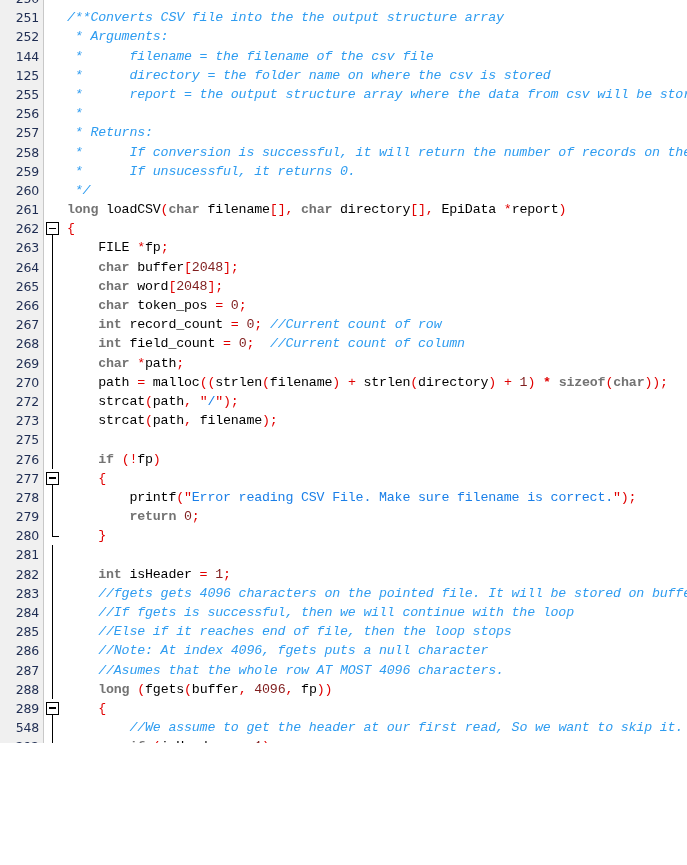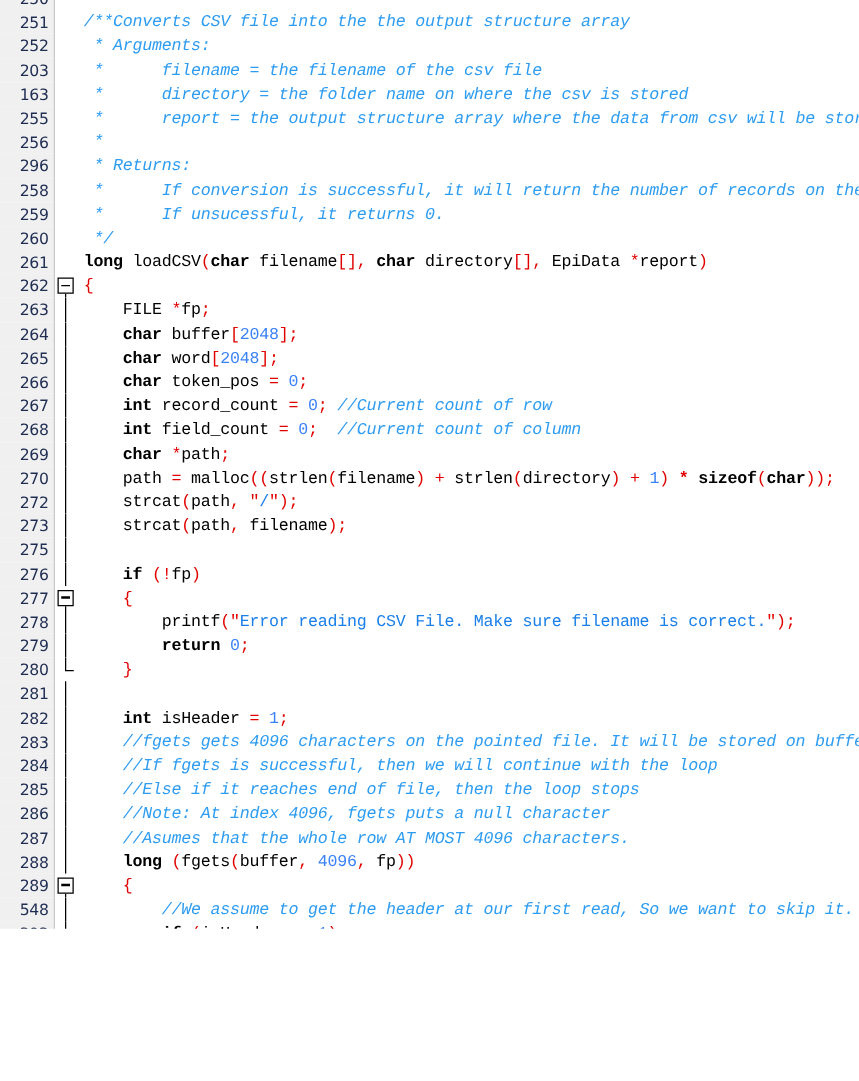--- a/index.html
+++ b/index.html
@@ -98,39 +98,39 @@
   .code {
     flex: 1;
     font-family: Liberation Mono, monospace;
     font-size: 13.3px;
     color: #000000;
     padding-left: 6px;
     letter-spacing: -0.18px;
   }
   
   .cm { color: #2e9cf0; font-style: italic; }        
-  .kw { color: #000000; font-weight: bold; }          
+  .kw { color: #737373; font-weight: bold; }          
   .op { color: #e00000; }                             
   .opb{ color: #e00000; font-weight: bold; }          
-  .nu { color: #3b82f6; }                             
+  .nu { color: #7f1d1d; }                             
   .st { color: #1a7fe8; }
 </style>
 </head>
 <body>
 
 <div id="editor">
   <div class="code-area" id="code-area">
       <div class="line"><div class="gutter">250</div><div class="fold"></div><div class="code">&nbsp;</div></div>
       <div class="line"><div class="gutter">251</div><div class="fold"></div><div class="code"><span class="cm">/**Converts CSV file into the the output structure array</span></div></div>
       <div class="line"><div class="gutter">252</div><div class="fold"></div><div class="code"><span class="cm"> * Arguments:</span></div></div>
-      <div class="line"><div class="gutter">203</div><div class="fold"></div><div class="code"><span class="cm"> *      filename = the filename of the csv file</span></div></div>
-      <div class="line"><div class="gutter">163</div><div class="fold"></div><div class="code"><span class="cm"> *      directory = the folder name on where the csv is stored</span></div></div>
+      <div class="line"><div class="gutter">144</div><div class="fold"></div><div class="code"><span class="cm"> *      filename = the filename of the csv file</span></div></div>
+      <div class="line"><div class="gutter">125</div><div class="fold"></div><div class="code"><span class="cm"> *      directory = the folder name on where the csv is stored</span></div></div>
       <div class="line"><div class="gutter">255</div><div class="fold"></div><div class="code"><span class="cm"> *      report = the output structure array where the data from csv will be stored into</span></div></div>
       <div class="line"><div class="gutter">256</div><div class="fold"></div><div class="code"><span class="cm"> *</span></div></div>
-      <div class="line"><div class="gutter">296</div><div class="fold"></div><div class="code"><span class="cm"> * Returns:</span></div></div>
+      <div class="line"><div class="gutter">257</div><div class="fold"></div><div class="code"><span class="cm"> * Returns:</span></div></div>
       <div class="line"><div class="gutter">258</div><div class="fold"></div><div class="code"><span class="cm"> *      If conversion is successful, it will return the number of records on the CSV</span></div></div>
       <div class="line"><div class="gutter">259</div><div class="fold"></div><div class="code"><span class="cm"> *      If unsucessful, it returns 0.</span></div></div>
       <div class="line"><div class="gutter">260</div><div class="fold"></div><div class="code"><span class="cm"> */</span></div></div>
       <div class="line"><div class="gutter">261</div><div class="fold"></div><div class="code"><span class="kw">long</span> loadCSV<span class="op">(</span><span class="kw">char</span> filename<span class="op">[],</span> <span class="kw">char</span> directory<span class="op">[],</span> EpiData <span class="op">*</span>report<span class="op">)</span></div></div>
       <div class="line"><div class="gutter">262</div><div class="fold line-start"><span class="box"></span></div><div class="code"><span class="op">{</span></div></div>
       <div class="line"><div class="gutter">263</div><div class="fold line-full"></div><div class="code">    FILE <span class="op">*</span>fp<span class="op">;</span></div></div>
       <div class="line"><div class="gutter">264</div><div class="fold line-full"></div><div class="code">    <span class="kw">char</span> buffer<span class="op">[</span><span class="nu">2048</span><span class="op">];</span></div></div>
       <div class="line"><div class="gutter">265</div><div class="fold line-full"></div><div class="code">    <span class="kw">char</span> word<span class="op">[</span><span class="nu">2048</span><span class="op">];</span></div></div>
       <div class="line"><div class="gutter">266</div><div class="fold line-full"></div><div class="code">    <span class="kw">char</span> token_pos <span class="op">=</span> <span class="nu">0</span><span class="op">;</span></div></div>
       <div class="line"><div class="gutter">267</div><div class="fold line-full"></div><div class="code">    <span class="kw">int</span> record_count <span class="op">=</span> <span class="nu">0</span><span class="op">;</span> <span class="cm">//Current count of row</span></div></div>

